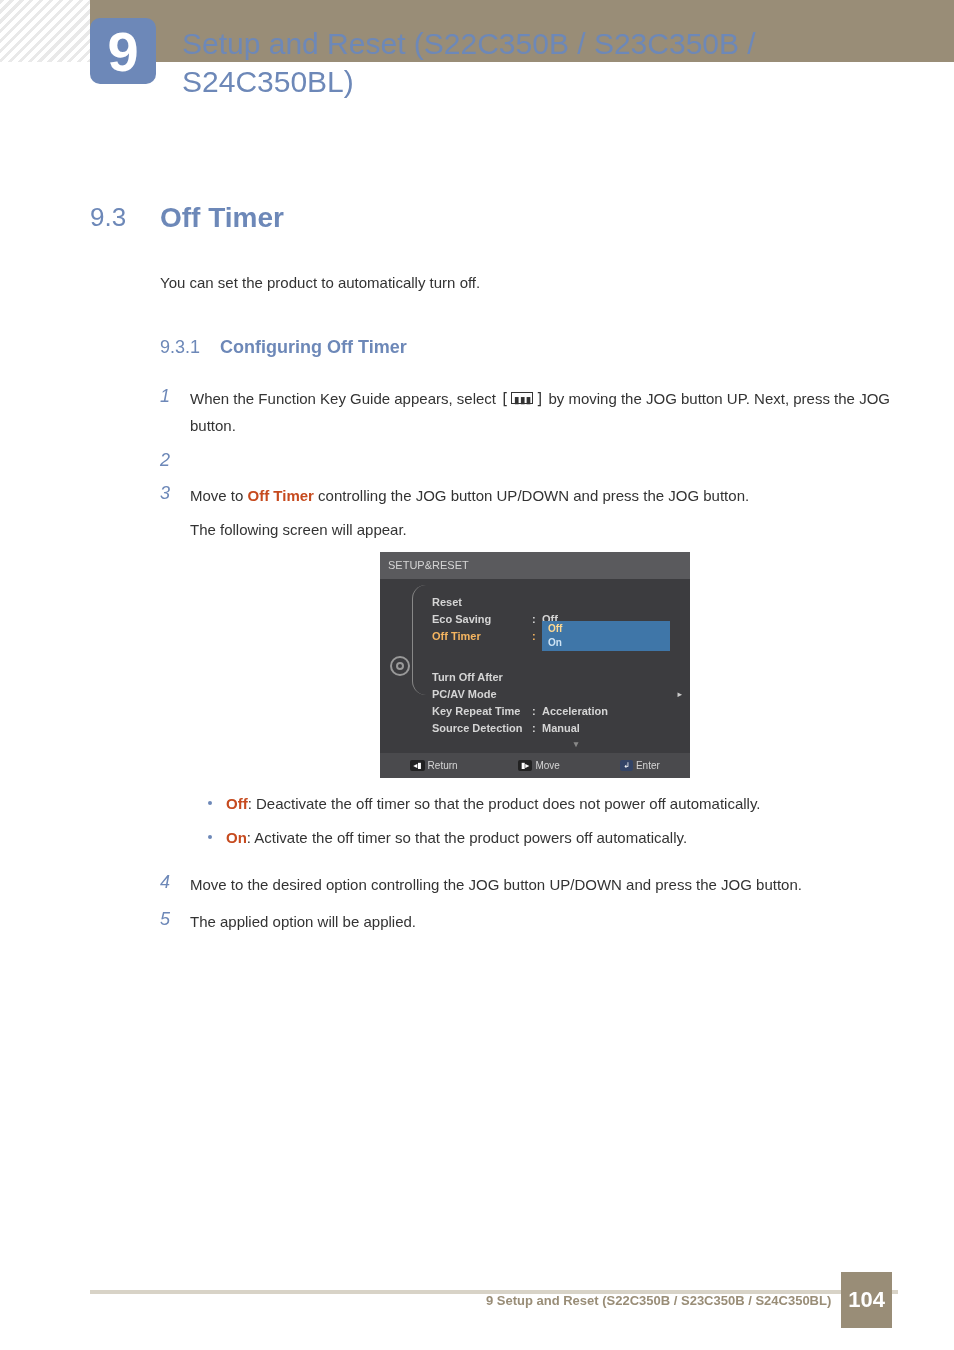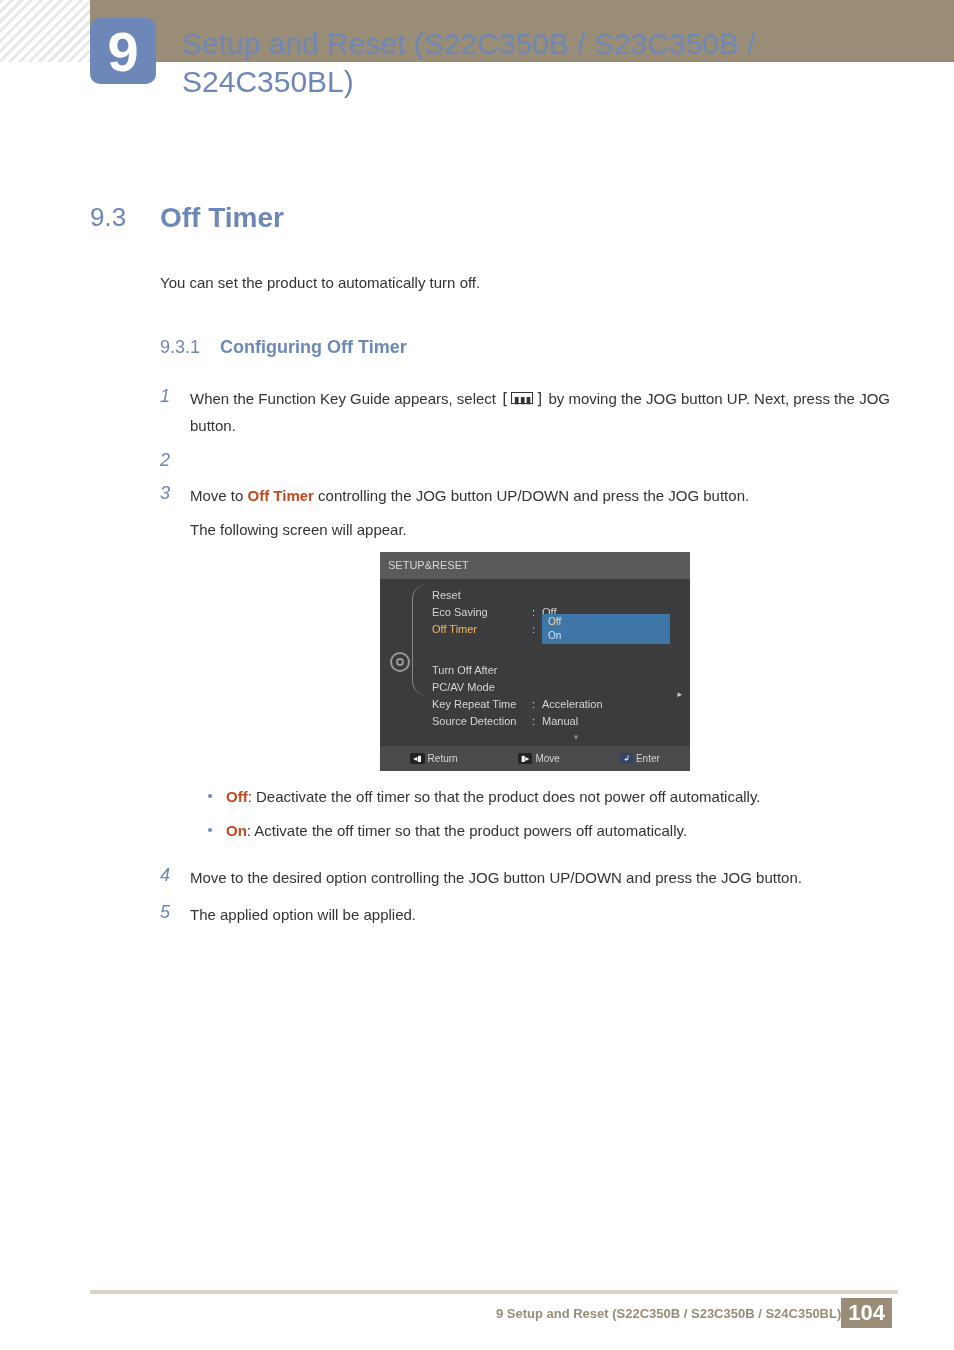--- a/index.html
+++ b/index.html
@@ -155,21 +155,22 @@
     position: absolute;
     left: 32px;
     top: 6px;
     width: 16px;
     height: 110px;
     border-left: 1px solid #888;
     border-radius: 14px 0 0 14px;
   }
   .osd-menu {
     flex: 1;
-    padding: 8px 0 4px 12px;
+    padding: 15px 0 4px 12px;
+    font-weight: bold;
   }
   .osd-row {
     display: flex;
     align-items: center;
     height: 17px;
   }
   .osd-label { width: 100px; }
   .osd-colon { width: 10px; }
   .osd-val { flex: 1; }
   .osd-row.active .osd-label { color: #f5b560; }
@@ -237,32 +238,33 @@
   }
   .bullet .hl { color: #c64a1e; font-weight: bold; }
 
   
   .footer {
     position: absolute;
     bottom: 22px;
     right: 62px;
     display: flex;
     align-items: center;
+    gap: 10px;
   }
   .footer-text {
     color: #998d77;
     font-weight: bold;
     font-size: 13px;
   }
   .page-box {
     background: #998d77;
     color: #fff;
     font-size: 22px;
     font-weight: bold;
-    padding: 2px 7px;
+    padding: 15px 7px;
   }
   .footer-line {
     position: absolute;
     bottom: 56px;
     left: 90px; right: 56px;
     height: 4px;
     background: #d8d3c7;
   }
 </style>
 </head>

